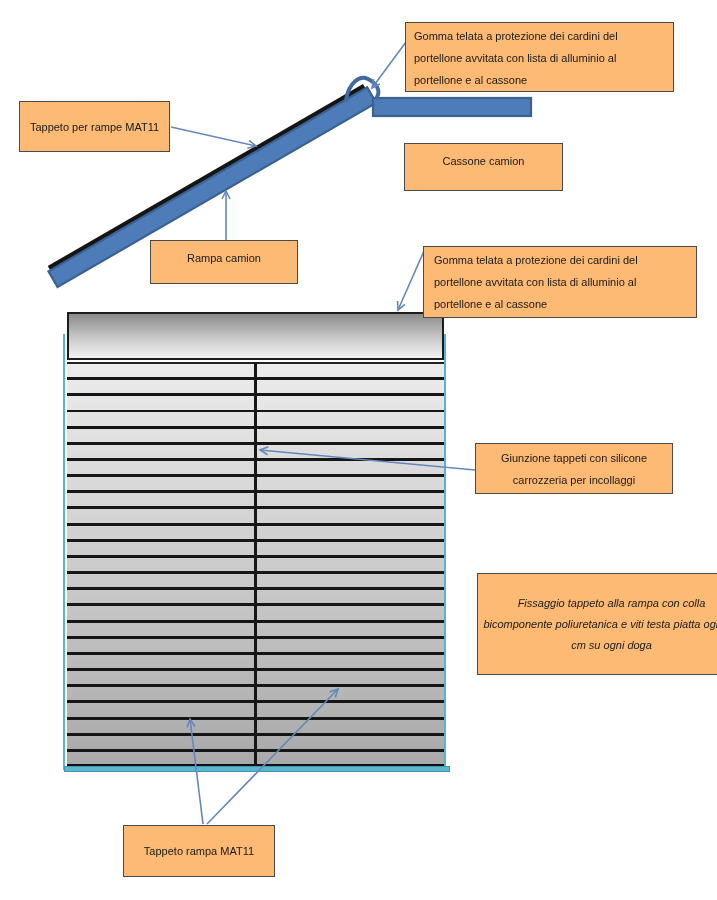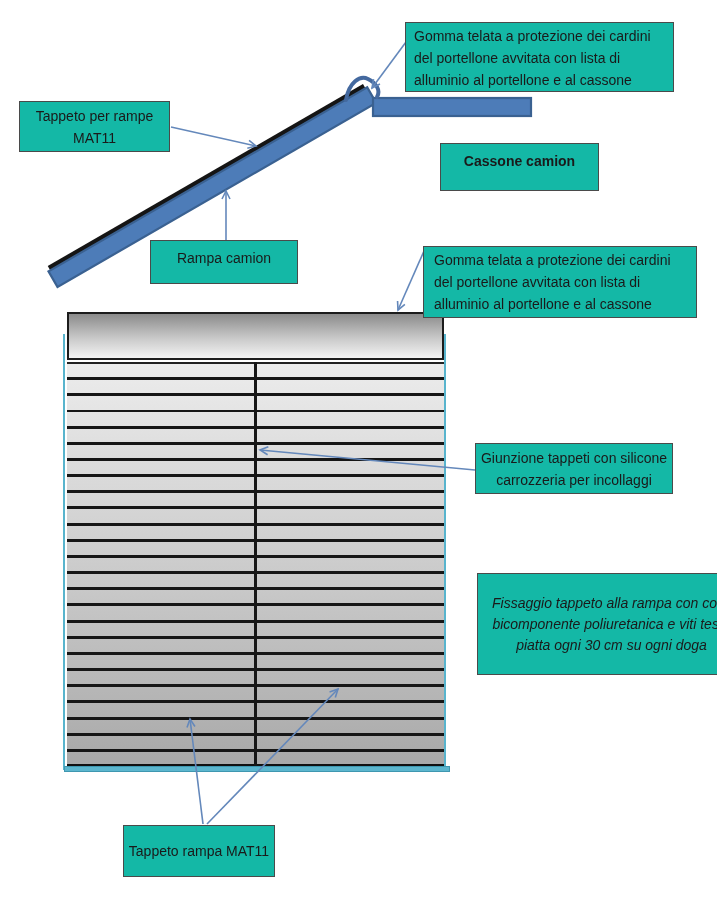--- a/index.html
+++ b/index.html
@@ -3,21 +3,21 @@
 <meta charset="utf-8">
 <style>
   html,body{margin:0;padding:0;background:#fff;}
   #canvas{
     position:relative;width:717px;height:900px;background:#ffffff;
     font-family:"Liberation Sans",sans-serif;color:#1a1a1a;overflow:hidden;
   }
   .abs{position:absolute;box-sizing:border-box;}
   
   .callout{
-    background:#14b8a6;border:1.5px solid #4a4a4a;font-size:14px;
+    background:#fdba74;border:1.5px solid #4a4a4a;font-size:11px;
     line-height:22px;z-index:3;
   }
   .callout.left{text-align:left;padding:2px 8px;}
   .callout.center{display:flex;flex-direction:column;justify-content:center;
     align-items:center;text-align:center;padding:10px 4px;}
   .callout.topcenter{text-align:center;padding-top:6px;}
   
   .panel-header{
     left:67px;top:312px;width:377px;height:48px;
     background:linear-gradient(180deg,#8b8b8b 0%,#c9c9c9 55%,#f3f3f3 100%);
@@ -77,21 +77,21 @@
     <path d="M424,251 L398,310" fill="none" stroke="#6488bb" stroke-width="1.6" marker-end="url(#ah)"></path>
     <path d="M475,470 L260,450" fill="none" stroke="#6488bb" stroke-width="1.6" marker-end="url(#ah)"></path>
     <path d="M203,824 L190,719" fill="none" stroke="#6488bb" stroke-width="1.6" marker-end="url(#ah)"></path>
     <path d="M207,824 L338,689" fill="none" stroke="#6488bb" stroke-width="1.6" marker-end="url(#ah)"></path>
   </svg>
 
   <div class="abs callout left" style="left:405px;top:22px;width:269px;height:70px;">Gomma telata a protezione dei cardini del portellone avvitata con lista di alluminio al portellone e al cassone</div>
 
   <div class="abs callout center" style="left:19px;top:101px;width:151px;height:51px;">Tappeto per rampe MAT11</div>
 
-  <div class="abs callout topcenter" style="left:440px;top:143px;width:159px;height:48px;font-weight:bold;">Cassone camion</div>
+  <div class="abs callout topcenter" style="left:404px;top:143px;width:159px;height:48px;">Cassone camion</div>
 
   <div class="abs callout topcenter" style="left:150px;top:240px;width:148px;height:44px;">Rampa camion</div>
 
   <div class="abs callout left" style="left:423px;top:246px;width:274px;height:72px;padding:2px 10px;">Gomma telata a protezione dei cardini del portellone avvitata con lista di alluminio al portellone e al cassone</div>
 
   <div class="abs callout center" style="left:475px;top:443px;width:198px;height:51px;">Giunzione tappeti con silicone carrozzeria per incollaggi</div>
 
   <div class="abs callout center" style="left:477px;top:573px;width:269px;height:102px;line-height:21px;font-style:italic;">Fissaggio tappeto alla rampa con colla bicomponente poliuretanica e viti testa piatta ogni 30 cm su ogni doga</div>
 
   <div class="abs callout center" style="left:123px;top:825px;width:152px;height:52px;">Tappeto rampa MAT11</div>

